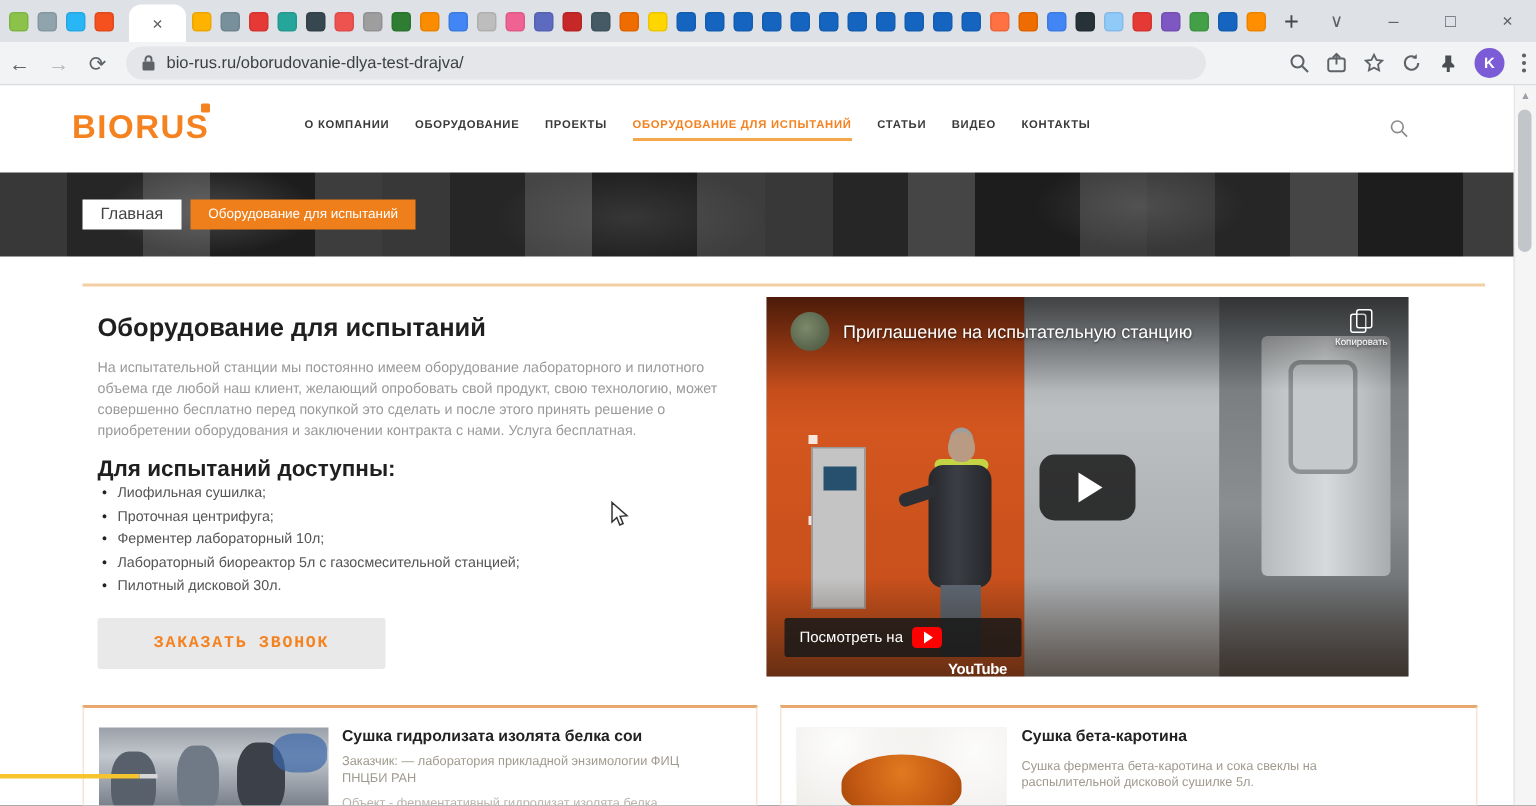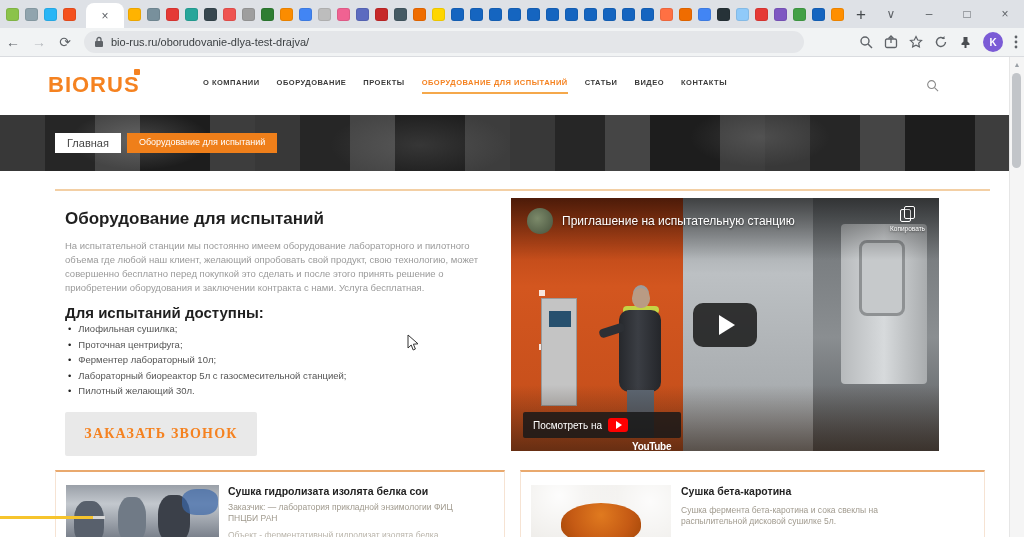--- a/index.html
+++ b/index.html
@@ -49,23 +49,23 @@
   .crumb-home{background:#fff;color:#444;font-size:11px;padding:4px 12px;}
   .crumb-cur{background:#ef7f1a;color:#fff;font-size:9px;padding:4px 12px;margin-left:6px;}
   
   .topline{position:absolute;left:55px;top:189px;width:935px;height:2px;background:#f3cfa4;}
   .h1{position:absolute;left:65px;top:198px;font-size:17px;font-weight:700;color:#1f1f1f;}
   .intro{position:absolute;left:65px;top:229px;width:436px;font-size:9.5px;line-height:14px;color:#9a9a9a;}
   .h2{position:absolute;left:65px;top:292px;font-size:15px;font-weight:700;color:#1f1f1f;}
   .blist{position:absolute;left:68px;top:321px;margin:0;padding:0;list-style:none;}
   .blist li{font-size:9.5px;line-height:15.5px;color:#555;}
   .blist li::before{content:"•";color:#222;margin-right:7px;}
-  .cta{position:absolute;left:65px;top:412px;width:192px;height:44px;background:#e9e9e9;border:none;
-       border-radius:2px;color:#f58220;font-size:14px;font-weight:700;letter-spacing:1.2px;
-       font-family:Liberation Serif, serif;}
+  .cta{position:absolute;left:65px;top:412px;width:192px;height:34px;background:#e9e9e9;border:none;
+       border-radius:2px;color:#f58220;font-size:11px;font-weight:700;letter-spacing:1.2px;
+       font-family:Liberation Mono, monospace;}
   
   .video{position:absolute;left:511px;top:198px;width:428px;height:253px;overflow:hidden;background:#777;}
   .v-orange{position:absolute;left:0;top:0;width:172px;height:100%;background:linear-gradient(180deg,#a93c13,#d3561f 35%,#c24d1a);}
   .v-dot{position:absolute;width:6px;height:6px;background:rgba(255,255,255,.85);}
   .v-wall{position:absolute;left:172px;top:0;width:130px;height:100%;
       background:linear-gradient(180deg,#8d9194,#bcc0c3 30%,#9fa3a6),
       repeating-linear-gradient(90deg,rgba(255,255,255,.12) 0 8px,transparent 8px 30px);}
   .v-right{position:absolute;left:302px;top:0;width:126px;height:100%;background:linear-gradient(180deg,#6e7275,#8a8e91 55%,#55585b);}
   .v-machine{position:absolute;right:12px;top:26px;width:86px;height:160px;border-radius:4px;
       background:linear-gradient(90deg,#b7babc,#d7dadc 50%,#a9acae);}
@@ -269,21 +269,21 @@
   <div class="topline"></div>
   <h1 class="h1">Оборудование для испытаний</h1>
   <p class="intro">На испытательной станции мы постоянно имеем оборудование лабораторного и пилотного объема где любой наш клиент, желающий опробовать свой продукт, свою технологию, может совершенно бесплатно перед покупкой это сделать и после этого принять решение о приобретении оборудования и заключении контракта с нами. Услуга бесплатная.</p>
   <h2 class="h2">Для испытаний доступны:</h2>
   <ul class="blist">
 
       <li>Лиофильная сушилка;</li>
       <li>Проточная центрифуга;</li>
       <li>Ферментер лабораторный 10л;</li>
       <li>Лабораторный биореактор 5л с газосмесительной станцией;</li>
-      <li>Пилотный желающий 30л.</li>
+      <li>Пилотный дисковой 30л.</li>
     </ul>
   <button class="cta">ЗАКАЗАТЬ ЗВОНОК</button>
 
   <div class="video">
     <div class="v-orange"></div>
     <div class="v-dot" style="left:28px;top:92px"></div>
     <div class="v-dot" style="left:28px;top:146px"></div>
     <div class="v-wall"></div>
     <div class="v-right">
       <div class="v-machine">

